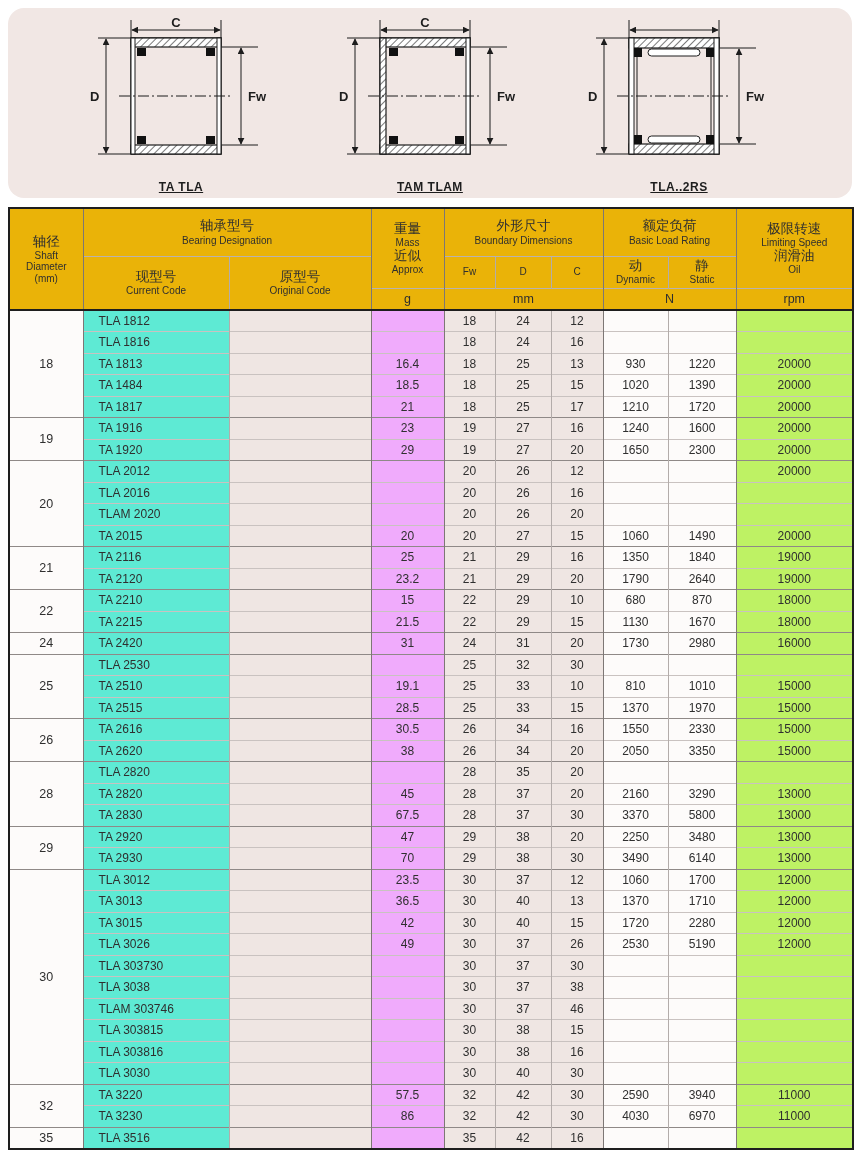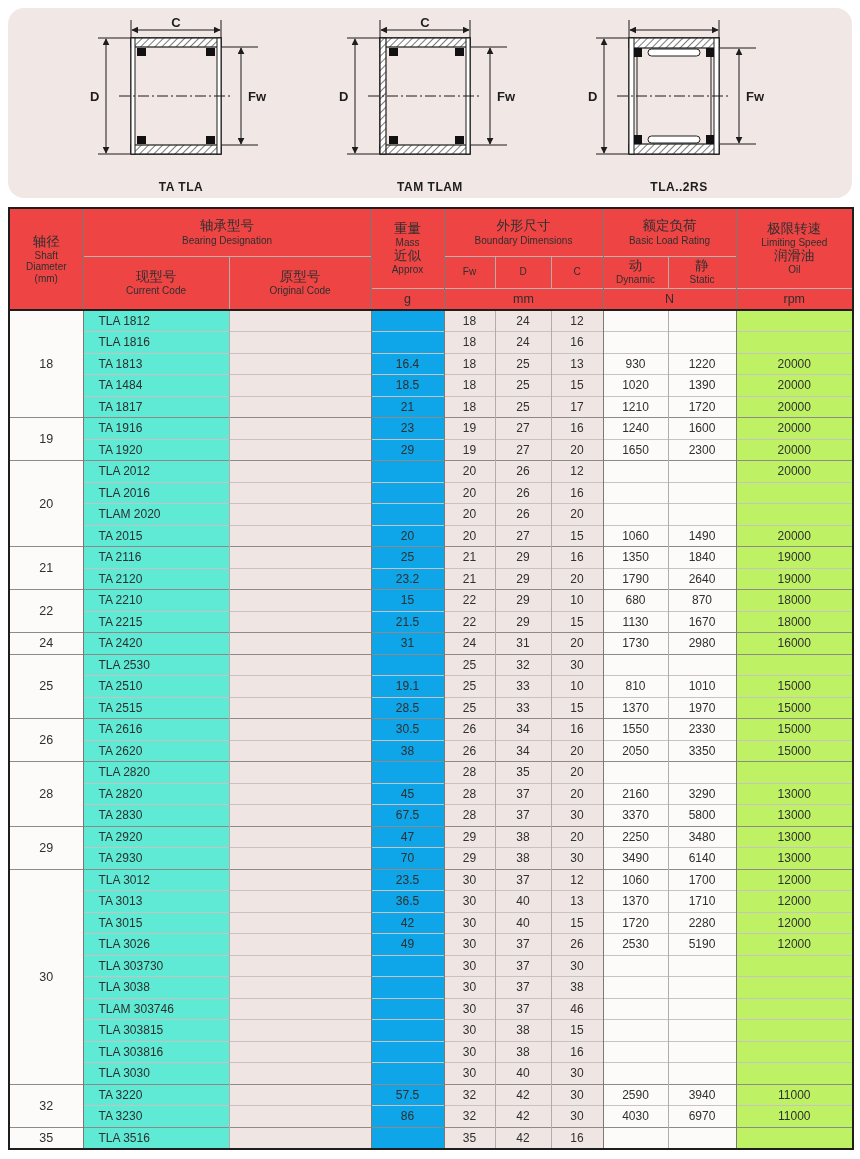--- a/index.html
+++ b/index.html
@@ -4,50 +4,50 @@
 <style>
   * { box-sizing: border-box; margin: 0; padding: 0; }
   html,body { width:860px; height:1159px; background:#ffffff; font-family:"Liberation Sans", sans-serif; color:#2f2f2f; position:relative; }
 
   
   .panel { position:absolute; left:8px; top:8px; width:844px; height:190px;
            background:#f1e7e4; border-radius:16px;
            display:flex; justify-content:space-between; align-items:center; padding:4px 78px 0 78px; }
   .diag { display:flex; flex-direction:column; align-items:center; }
   .diag svg { display:block; }
-  .diag figcaption { font-size:12px; font-weight:bold; color:#1d1d1d; margin-top:12px; letter-spacing:0.5px; }
+  .diag figcaption { font-size:12px; font-weight:bold; color:#1d1d1d; margin-top:12px; letter-spacing:0.5px;text-decoration:underline; }
   .dimtxt { font-size:13px; font-weight:bold; fill:#1d1d1d; }
 
   
   table.spec { position:absolute; left:8px; top:207px; border-collapse:collapse; table-layout:fixed;
                border:2px solid #1e1e1e; }
   thead { border-bottom:2px solid #1e1e1e; }
   th, td { font-weight:normal; overflow:hidden; white-space:nowrap; }
 
-  thead th { background:#ef4444; text-align:center; vertical-align:middle; padding:1px 0; }
+  thead th { background:#eab308; text-align:center; vertical-align:middle; padding:1px 0; }
   thead tr.h1 th { height:48px; }
   thead tr.h2 th { height:32px; }
   thead tr.h3 th { height:22px; font-size:12.5px; }
   .zh { font-size:13.5px; line-height:1.2; }
   .en { font-size:10px; line-height:1.15; }
 
   .bl-major { border-left:1px solid #7d7775; }
   .bl-minor { border-left:1px solid #b3acaa; }
   thead tr.h2 th, thead tr.h3 th { border-top:1px solid #b9b2b0; }
 
   tbody td { height:21.5px; font-size:12px; text-align:center; vertical-align:middle; padding:0;
              border-top:1px solid #c9c2c0; }
   tbody tr:first-child td { border-top:none; }
   tbody tr.gs td { border-top:1px solid #8f8987; }
   tbody tr:first-child.gs td { border-top:none; }
 
   td.c-shaft { background:#fdfbfa; font-size:12.5px; }
   td.c-code  { background:#5eead4; text-align:left; padding-left:15px; }
   td.c-orig  { background:#efe6e3; }
-  td.c-mass  { background:#0ea5e9;margin-left:42px; }
+  td.c-mass  { background:#f0abfc;margin-left:42px; }
   td.c-fw, td.c-d, td.c-c { background:#efe6e3; }
   td.c-dyn, td.c-stat { background:#fdfbfa; }
   td.c-speed { background:#bef264; }
 </style>
 </head>
 <body>
 
 <div class="panel">
 
   <figure class="diag">

